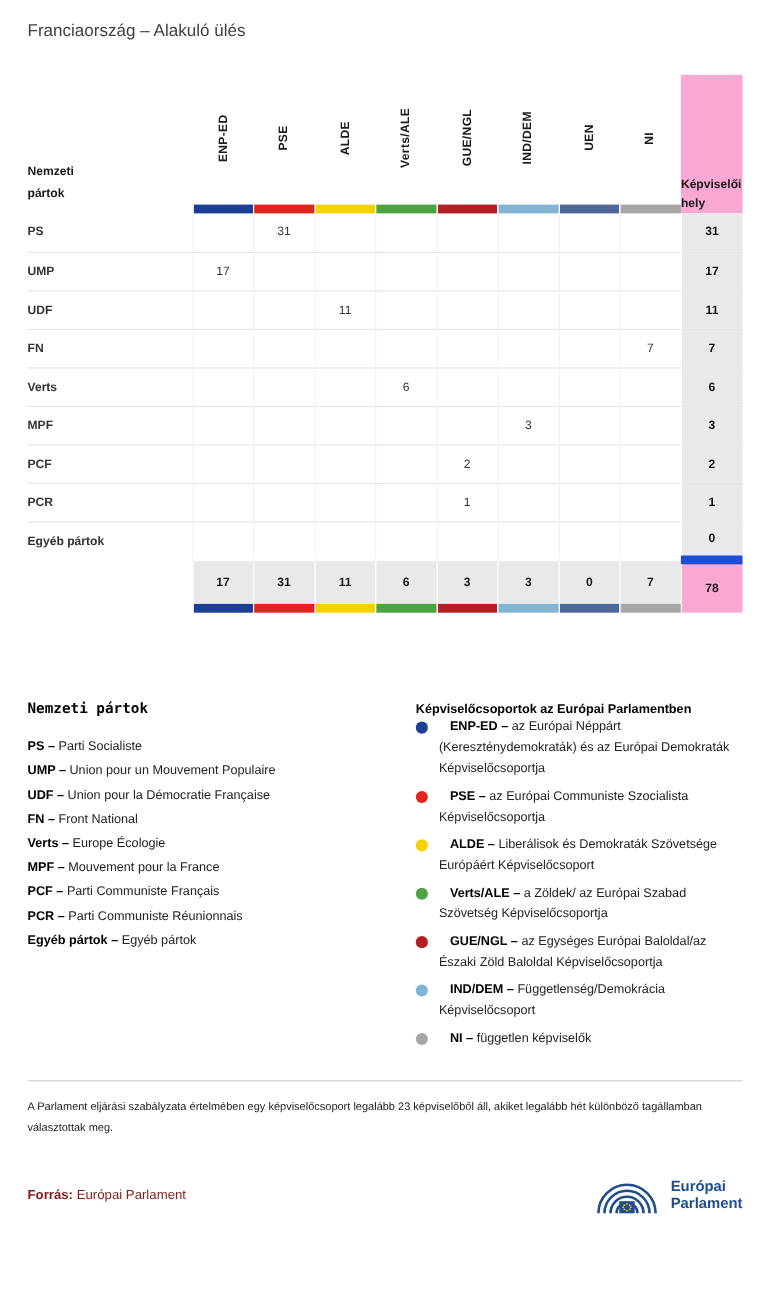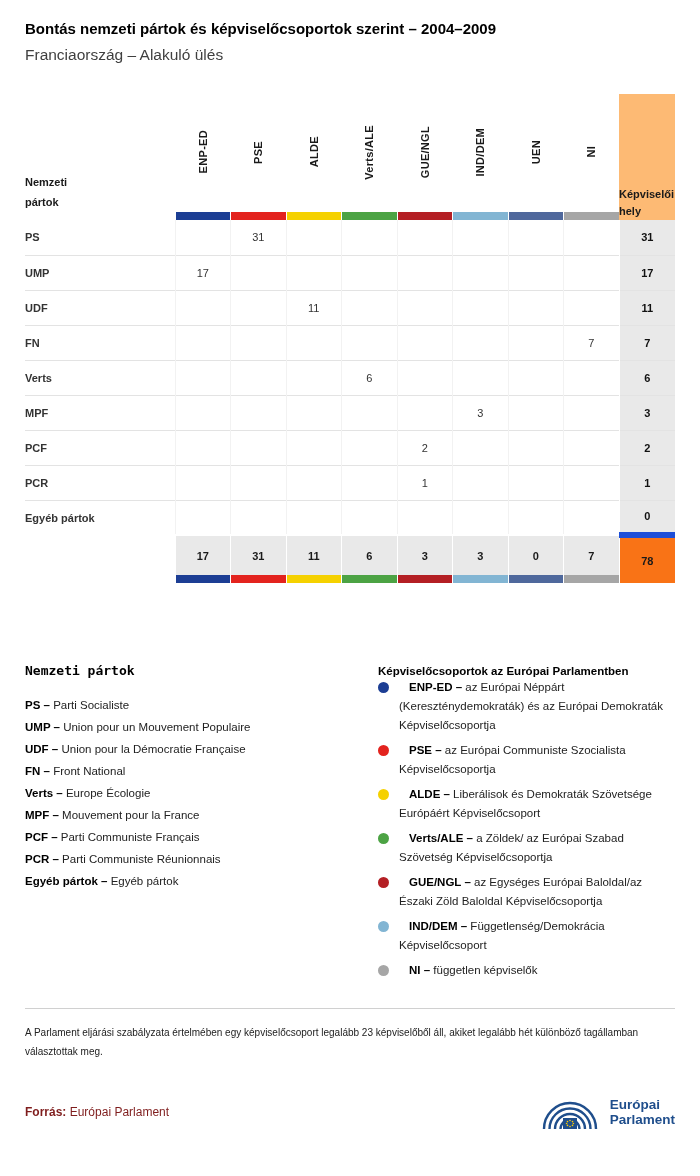--- a/index.html
+++ b/index.html
@@ -12,40 +12,40 @@
   table.results { border-collapse:collapse; table-layout:fixed; width:650px; }
   table.results th, table.results td { padding:0; font-size:11px; }
 
   .label-hdr { vertical-align:bottom; text-align:left; font-weight:700; padding-bottom:12px; }
   .pre { white-space:pre-line; line-height:20px; }
 
   .grp-hdr { height:118px; vertical-align:middle; text-align:center; }
   .vlabel { display:inline-block; writing-mode:vertical-rl; transform:rotate(180deg);
             font-weight:700; font-size:11px; letter-spacing:.3px; }
 
-  .seats-hdr { background:#fdba74; vertical-align:bottom; text-align:left; font-weight:700;
+  .seats-hdr { background:#f9a8d4; vertical-align:bottom; text-align:left; font-weight:700;
                padding:0 6px 18px; overflow-wrap:anywhere; line-height:17px;margin-left:35px; }
 
   .bar-row td { height:8px; }
   .bar-cell { border-left:1px solid #fff; }
   .bar { height:8px; }
 
   .data-row { height:35px; }
   .data-row .party { text-align:left; font-weight:700; border-top:1px solid #e3e3e3; }
   .data-row td { text-align:center; color:#333; border-top:1px solid #e3e3e3; }
   .data-row .cell { border-left:1px solid #f2f2f2; }
   .data-row .seats { background:#e9e9e9; font-weight:700; color:#111; border-left:1px solid #fff; }
   tbody tr:first-child .party, tbody tr:first-child td { border-top:none; }
 
   .totals-row { height:40px; }
   .totals-row .tot { background:#e9e9e9; text-align:center; font-weight:700;
                      border-left:1px solid #fff; border-top:2px solid #fff; }
   .tot-label { background:#fff; }
-  .tot-seats { background:#f97316; text-align:center; font-weight:700; font-size:11px;
-               border-left:1px solid #fff; border-top:6px solid #1d4ed8; vertical-align:middle; }
+  .tot-seats { background:#f9a8d4; text-align:center; font-weight:700; font-size:11px;
+               border-left:1px solid #fff; border-top:8px solid #1d4ed8; vertical-align:middle; }
 
   .legends { display:flex; margin-top:80px; }
   .legend-left { width:353px; }
   .legend-left h3 { font-family:"DejaVu Sans Mono", monospace; font-size:13px; font-weight:700;
                     margin:0 0 16px; color:#000; }
   .litem { font-size:11.5px; line-height:22px; color:#222; }
   .litem b { color:#000; }
 
   .legend-right { width:297px; }
   .legend-right h3 { font-size:11.5px; font-weight:700; margin:2px 0 1px; color:#000; }
@@ -59,21 +59,20 @@
   .footer { display:flex; justify-content:space-between; align-items:center; margin-top:30px; }
   .source { font-size:12px; color:#7f1d1d; }
   .logo { display:flex; align-items:center; gap:8px; }
   .logo-text div { font-size:13.5px; font-weight:700; line-height:15px; }
 </style>
 </head>
 <body>
 
 <div class="page">
 
-  <h1>Bontás nemzeti pártok és képviselőcsoportok szerint – 2004–2009</h1>
   <h2>Franciaország – Alakuló ülés</h2>
 
   <table class="results">
     <colgroup>
       <col style="width:150px">
       <col style="width:55.5px">
         <col style="width:55.5px">
         <col style="width:55.5px">
         <col style="width:55.5px">
       <col style="width:55.5px">

